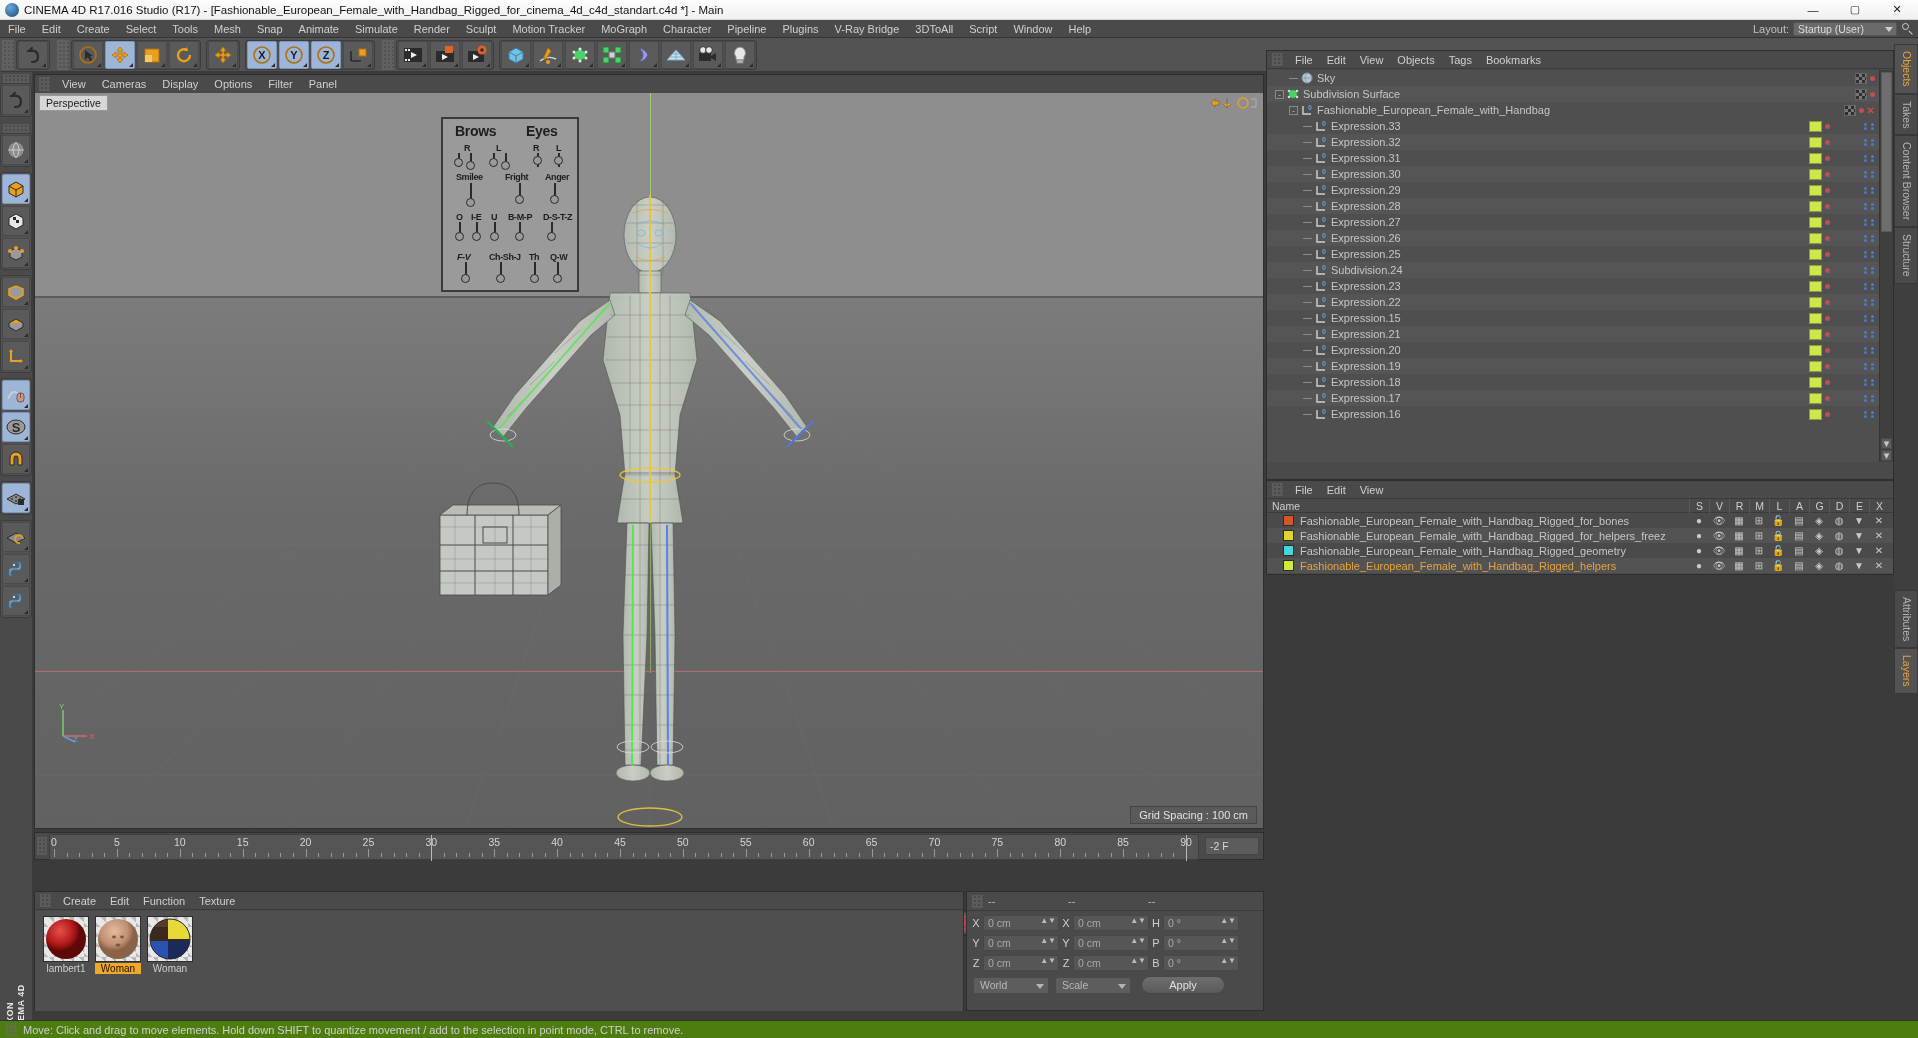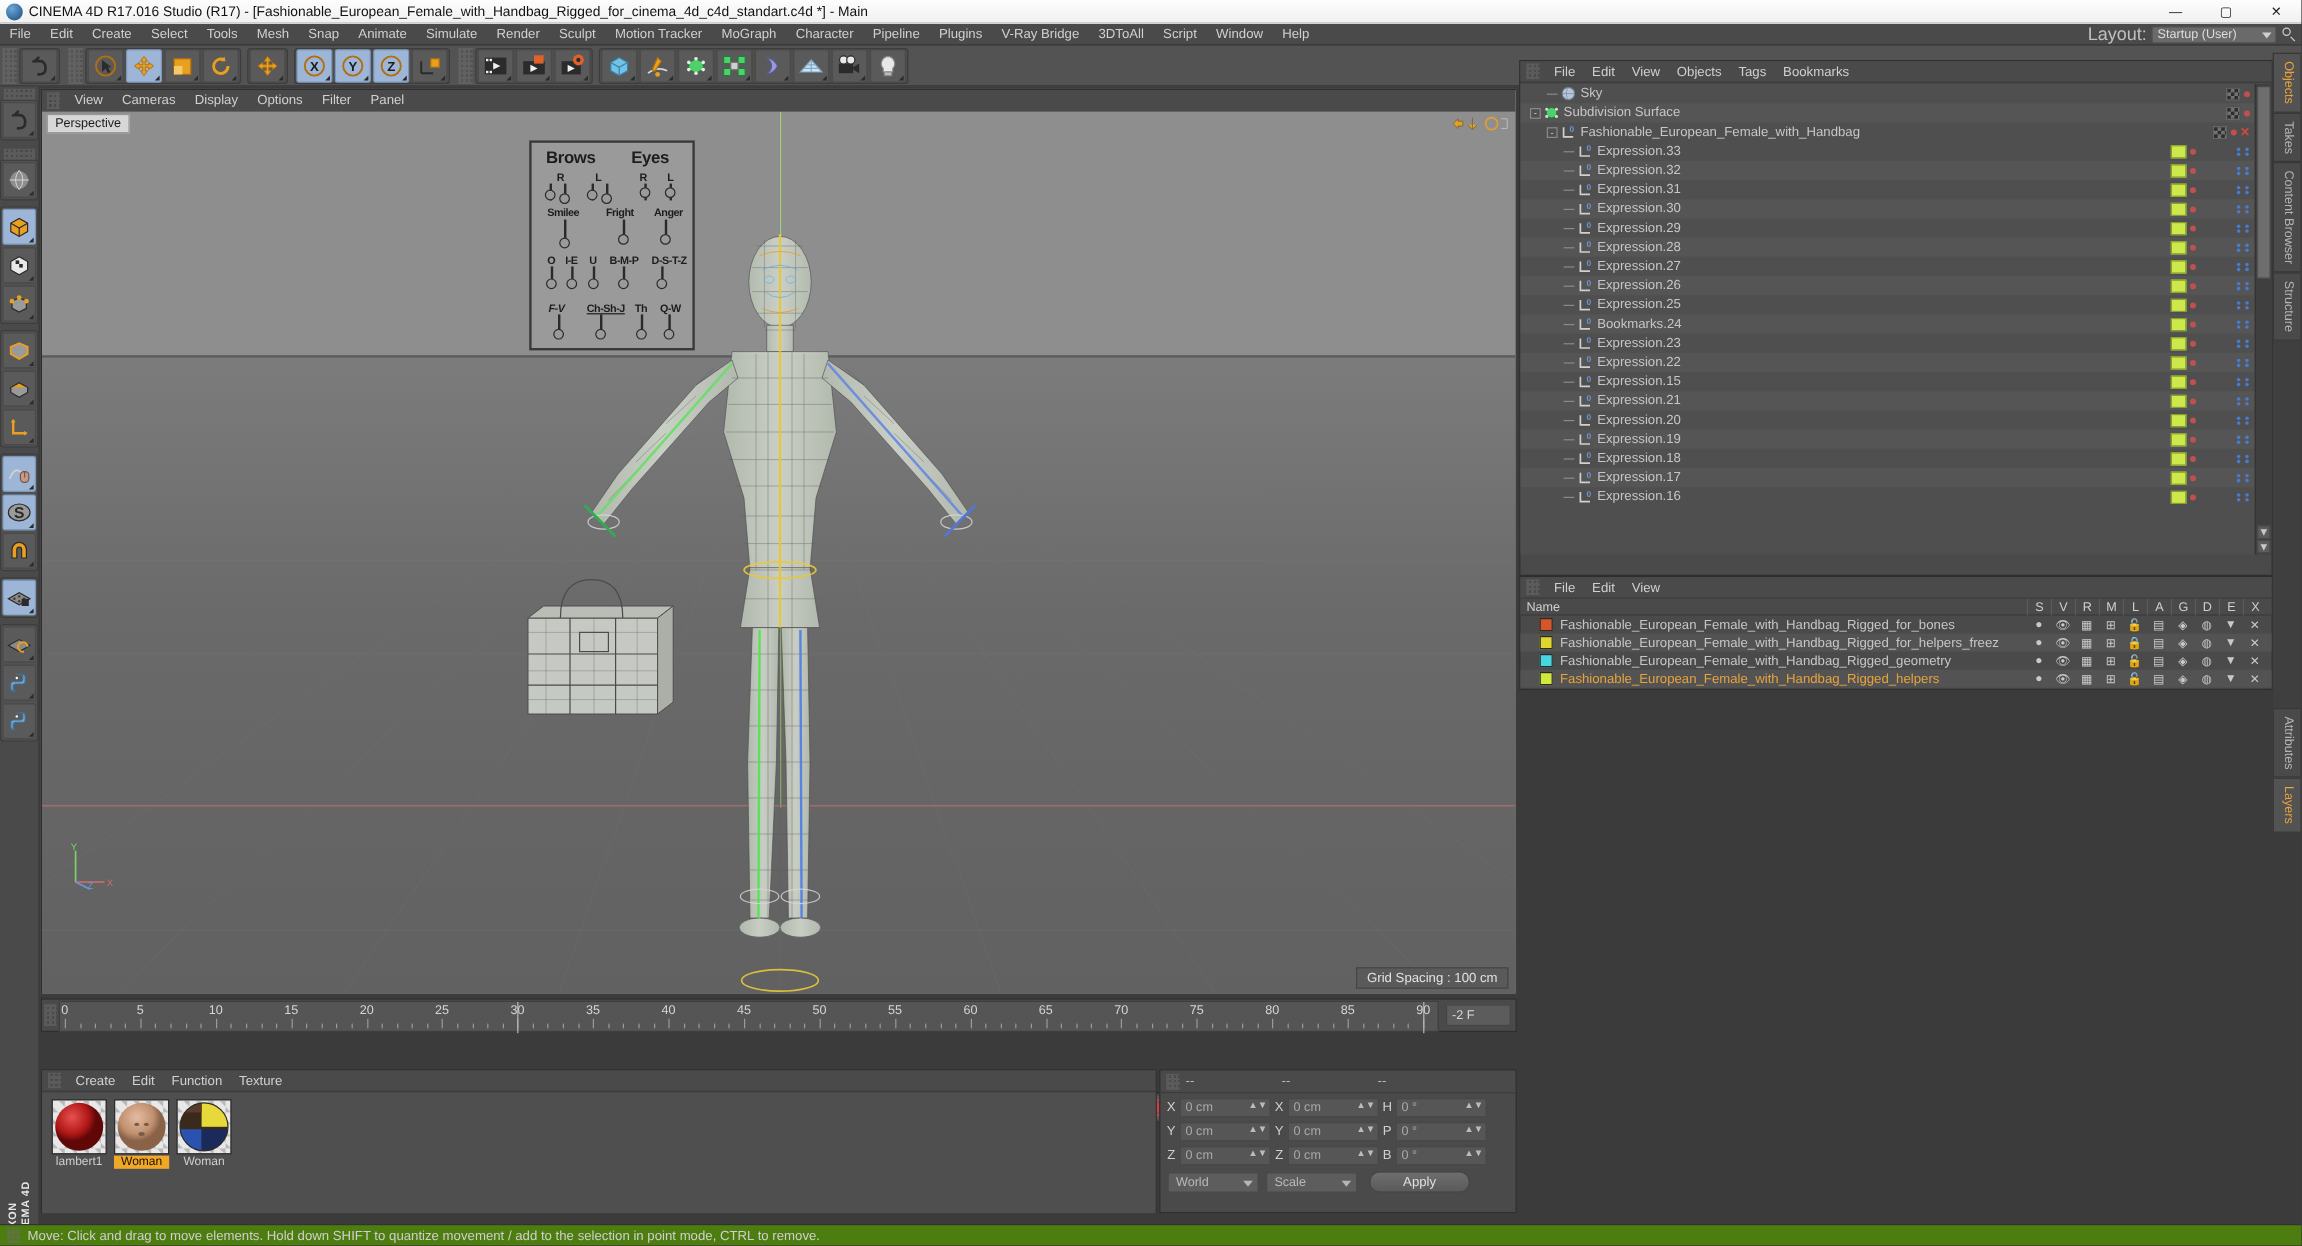--- a/index.html
+++ b/index.html
@@ -27,21 +27,21 @@
   .tb-btn{ width:42px;height:20px;display:flex;align-items:center;justify-content:center;color:#222;font-size:11px;}
 
   
   .menubar{
     position:absolute; left:0; top:20px; width:1918px; height:18px;
     background:#4a4a4a; display:flex; align-items:center;
     border-bottom:1px solid #333;
   }
   .menu-item{ padding:0 8px; color:#d0d0d0; font-size:11px; line-height:18px; white-space:nowrap;}
   .layoutbox{ margin-left:auto; display:flex;align-items:center;gap:4px;padding-right:4px;}
-  .layoutbox .lbl{color:#c0c0c0;font-size:15px;}
+  .layoutbox .lbl{color:#c0c0c0;font-size:11px;}
   .layout-sel{
     width:104px;height:14px;background:#6a6a6a;border:1px solid #555;border-radius:2px;
     color:#dcdcdc;font-size:10.5px;display:flex;align-items:center;padding-left:4px;position:relative;
   }
   .layout-sel .arr{position:absolute;right:3px;top:4px;border-left:4px solid transparent;border-right:4px solid transparent;border-top:5px solid #cfcfcf;}
   .mag{width:13px;height:13px;position:relative;}
   .mag i{position:absolute;width:7px;height:7px;border:1.4px solid #cfcfcf;border-radius:50%;left:1px;top:1px;}
   .mag b{position:absolute;width:5px;height:1.4px;background:#cfcfcf;transform:rotate(45deg);left:7px;top:10px;}
 
   
@@ -750,21 +750,21 @@
         <div class="knob" style="left: 12px; top: 113px;"></div>
         <div class="slider" style="left: 33px; top: 103px; height: 12px;"></div>
         <div class="knob" style="left: 29px; top: 113px;"></div>
         <div class="slider" style="left: 51px; top: 103px; height: 12px;"></div>
         <div class="knob" style="left: 47px; top: 113px;"></div>
         <div class="slider" style="left: 76px; top: 103px; height: 12px;"></div>
         <div class="knob" style="left: 72px; top: 113px;"></div>
         <div class="slider" style="left: 108px; top: 103px; height: 12px;"></div>
         <div class="knob" style="left: 104px; top: 113px;"></div>
         <div class="mlab" style="left: 14px; top: 133px; font-style: italic;">F-V</div>
-        <div class="mlab" style="left: 46px; top: 133px; text-decoration: underline;">Ch-Sh-J</div>
+        <div class="mlab" style="left: 46px; top: 133px;">Ch-Sh-J</div>
         <div class="mlab" style="left: 86px; top: 133px;">Th</div>
         <div class="mlab" style="left: 107px; top: 133px;">Q-W</div>
         <div class="slider" style="left: 22px; top: 143px; height: 14px;"></div>
         <div class="knob" style="left: 18px; top: 155px;"></div>
         <div class="slider" style="left: 57px; top: 143px; height: 14px;"></div>
         <div class="knob" style="left: 53px; top: 155px;"></div>
         <div class="slider" style="left: 91px; top: 143px; height: 14px;"></div>
         <div class="knob" style="left: 87px; top: 155px;"></div>
         <div class="slider" style="left: 114px; top: 143px; height: 14px;"></div>
         <div class="knob" style="left: 110px; top: 155px;"></div>
@@ -1042,21 +1042,21 @@
               </span>
             </div>
           </div>
           <div class="orow alt">
             <div style="width: 36px; flex: 0 0 auto;"></div>
             <div style="width: 9px; height: 1px; background: rgb(138, 138, 138); margin-right: 3px; flex: 0 0 auto;"></div>
             <div class="oicon"><svg width="12" height="12">
                 <path d="M2 2 V10 H10" fill="none" stroke="#d0d0d0" stroke-width="1.4"></path>
                 <text x="7" y="6" fill="#6a9ad8" font-size="7" font-weight="bold" font-family="Liberation Sans">0</text>
               </svg></div>
-            <span style="white-space: nowrap;">Bookmarks.24</span>
+            <span style="white-space: nowrap;">Subdivision.24</span>
             <div class="tagbox">
               <span class="greensq"></span>
               <span class="reddot"></span>
               <span style="width:26px"></span>
               <span class="dotcol">
                 <i></i>
                 <i></i>
                 <i></i>
                 <i></i>
               </span>

